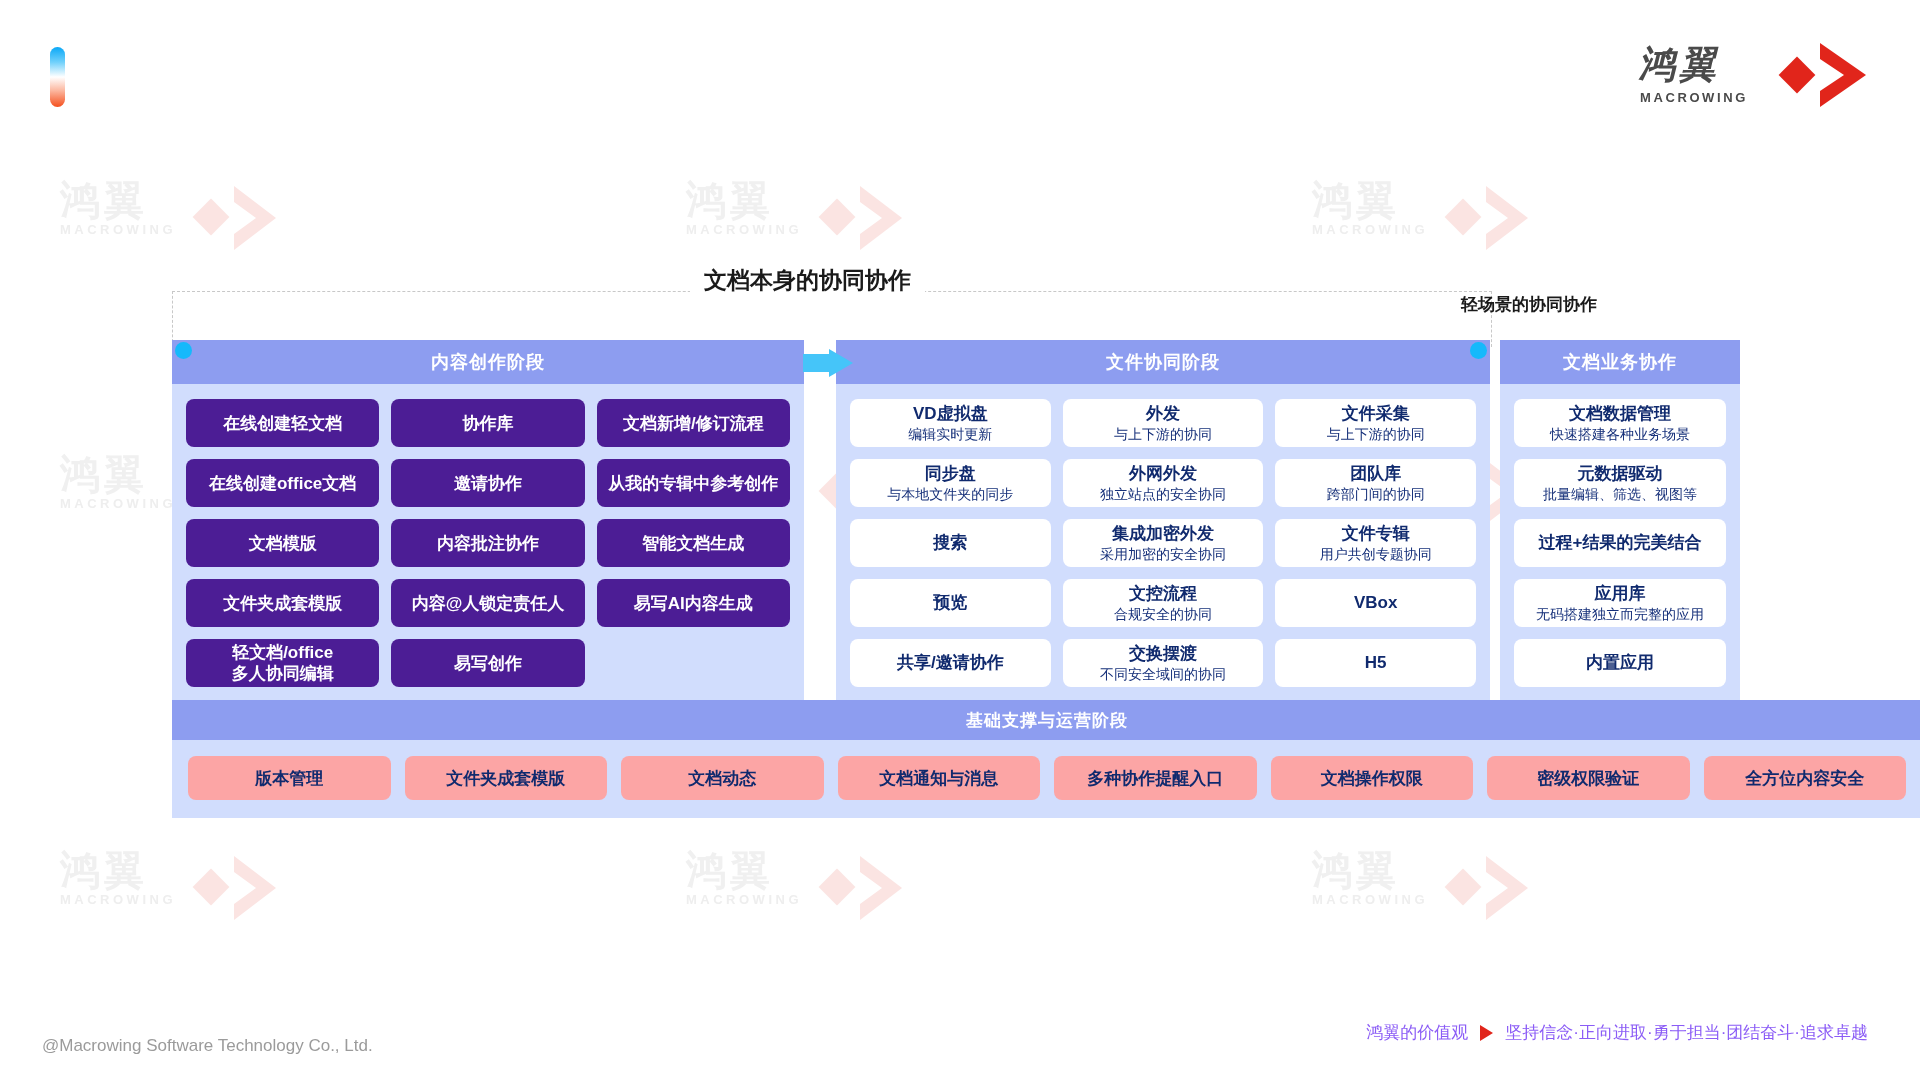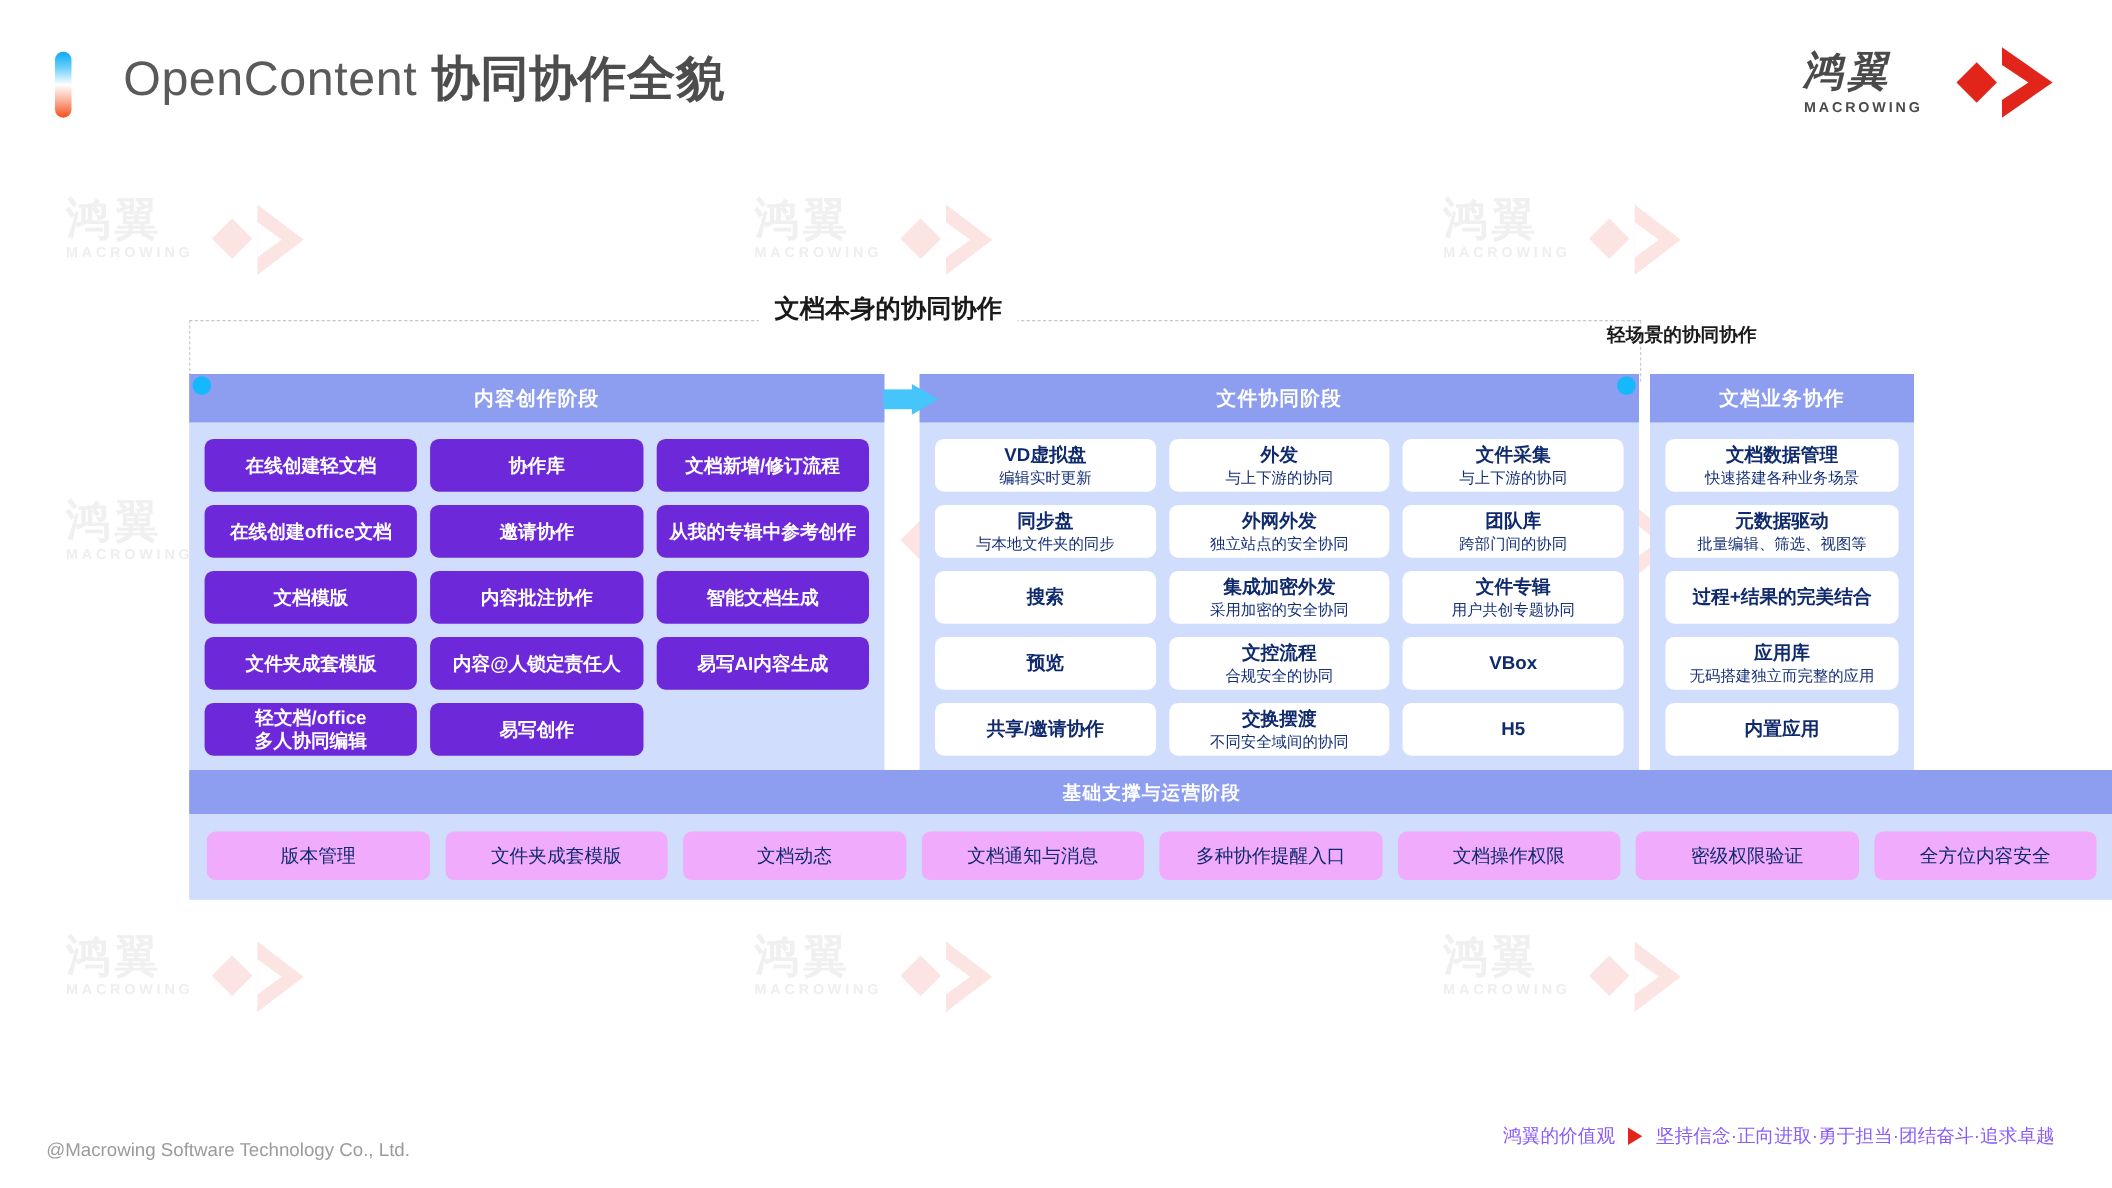--- a/index.html
+++ b/index.html
@@ -96,21 +96,21 @@
   .dot{
     position:absolute;width:17px;height:17px;border-radius:50%;background:#15b9fb;
     top:2px;
   }
 
   .grid{display:flex;padding:15px 14px 18px 14px;gap:12px;}
   .col{display:flex;flex-direction:column;gap:12px;flex:1;}
 
   
   .card-blue{
-    background:#6d28d9;color:#ffffff;border-radius:8px;
+    background:#4c1d95;color:#ffffff;border-radius:8px;
     height:48px;display:flex;flex-direction:column;align-items:center;
     justify-content:center;font-size:17px;font-weight:700;line-height:21px;
     text-align:center;
   }
   .card-blue .l2{font-size:17px;font-weight:700;}
 
   
   .card-white{
     background:#ffffff;color:#102a6e;border-radius:8px;
     height:48px;display:flex;flex-direction:column;align-items:center;
@@ -129,23 +129,23 @@
   }
 
   
   .strip{position:absolute;left:172px;top:700px;width:1750px;background:#d1ddfd;}
   .strip-head{
     height:40px;background:#8d9df0;color:#ffffff;font-size:17px;font-weight:700;
     display:flex;align-items:center;justify-content:center;letter-spacing:1px;
   }
   .strip-row{display:flex;gap:14px;padding:16px 16px 18px 16px;}
   .strip-card{
-    flex:1;background:#f0abfc;border-radius:8px;height:44px;
+    flex:1;background:#fca5a5;border-radius:8px;height:44px;
     display:flex;align-items:center;justify-content:center;
-    font-size:17px;font-weight:400;color:#102a6e;white-space:nowrap;
+    font-size:17px;font-weight:700;color:#102a6e;white-space:nowrap;
   }
 
   
   .footer-left{
     position:absolute;left:42px;bottom:24px;font-size:17px;color:#9b9b9b;
   }
   .footer-right{
     position:absolute;right:52px;bottom:36px;font-size:17px;color:#8b5cf6;
     display:flex;align-items:center;gap:12px;white-space:nowrap;
   }
@@ -227,24 +227,20 @@
       <div class="wm-en">MACROWING</div>
       <div class="wm-mark">
         <div class="wm-dia"></div>
         <div class="wm-chev"></div>
       </div>
     </div>
   </div>
 
 <div class="header">
   <div class="title-accent"></div>
-  <div class="title-text">
-    <span>OpenContent</span>
-    <span class="cn">协同协作全貌</span>
-  </div>
 
   <div class="logo">
     <div class="logo-cn">鸿翼</div>
     <div class="logo-en">MACROWING</div>
     <div class="logo-mark">
       <div class="logo-dia"></div>
       <div class="logo-chev"></div>
     </div>
   </div>
 </div>

